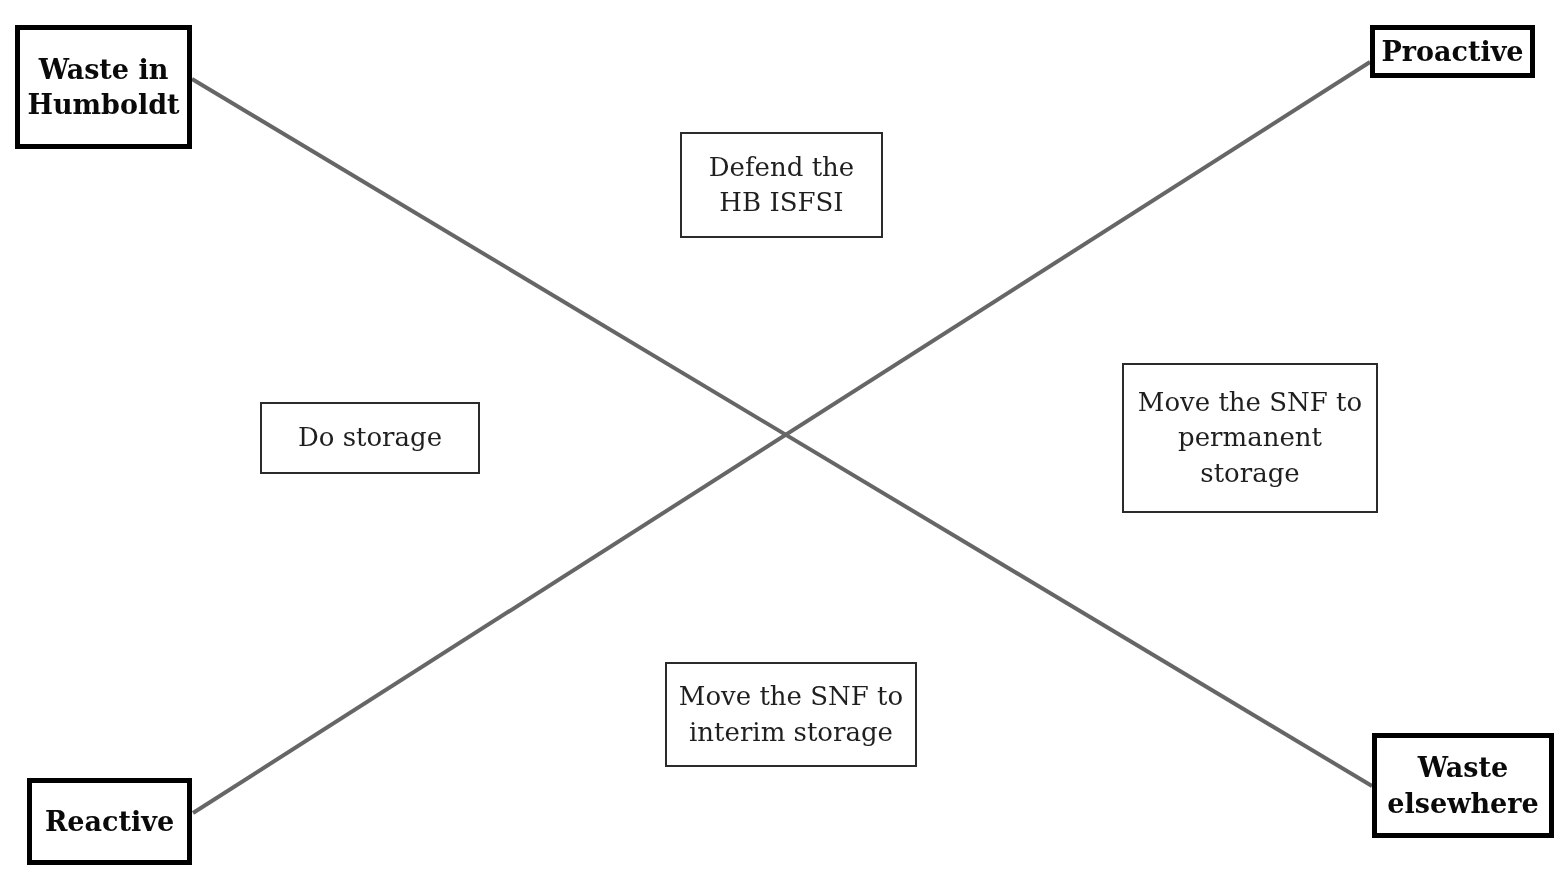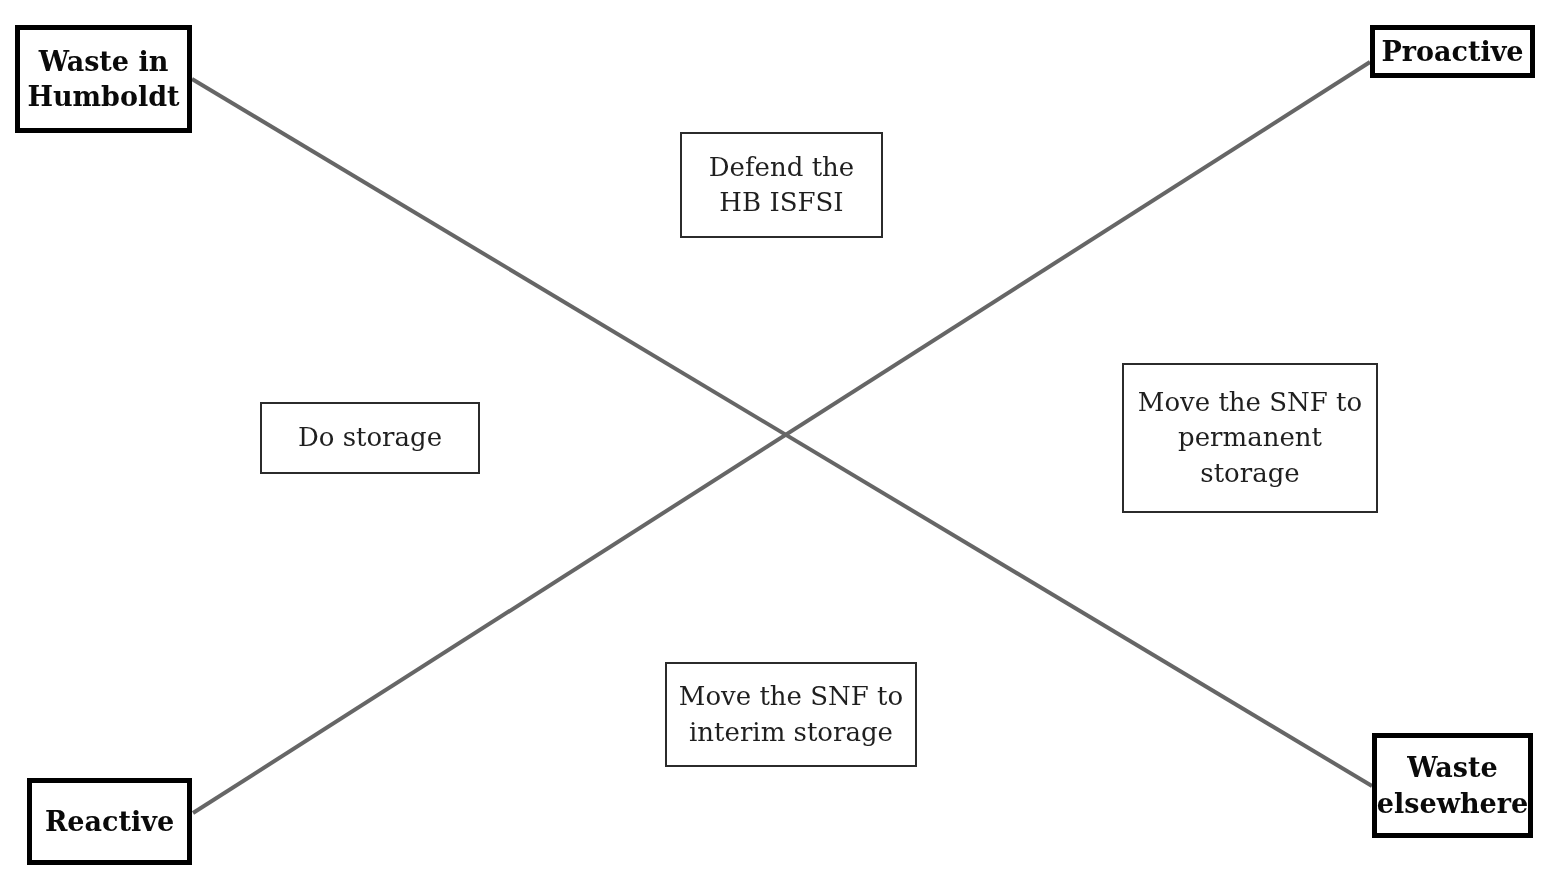--- a/index.html
+++ b/index.html
@@ -43,24 +43,24 @@
     color: #0a0a0a;
   }
   .strategy {
     border: 2px solid #2b2b2b;
     font-weight: normal;
     font-size: 26px;
     line-height: 1.35;
     color: #1f1f1f;
   }
   
-  .pos-waste-in-humboldt { left: 15px;   top: 25px;  width: 177px; height: 108px; }
+  .pos-waste-in-humboldt { left: 15px;   top: 25px;  width: 177px; height: 124px; }
   .pos-proactive         { left: 1370px; top: 25px;  width: 165px; height: 53px;  }
   .pos-reactive          { left: 27px;   top: 778px; width: 165px; height: 87px;  }
-  .pos-waste-elsewhere   { left: 1372px; top: 733px; width: 161px; height: 105px; }
+  .pos-waste-elsewhere   { left: 1372px; top: 733px; width: 182px; height: 105px; }
   
   .pos-defend            { left: 680px;  top: 132px; width: 203px; height: 106px; }
   .pos-do-nothing        { left: 260px;  top: 402px; width: 220px; height: 72px;  }
   .pos-permanent         { left: 1122px; top: 363px; width: 256px; height: 150px; }
   .pos-interim           { left: 665px;  top: 662px; width: 252px; height: 105px; }
 </style>
 </head>
 <body>
 
 <div class="canvas">

